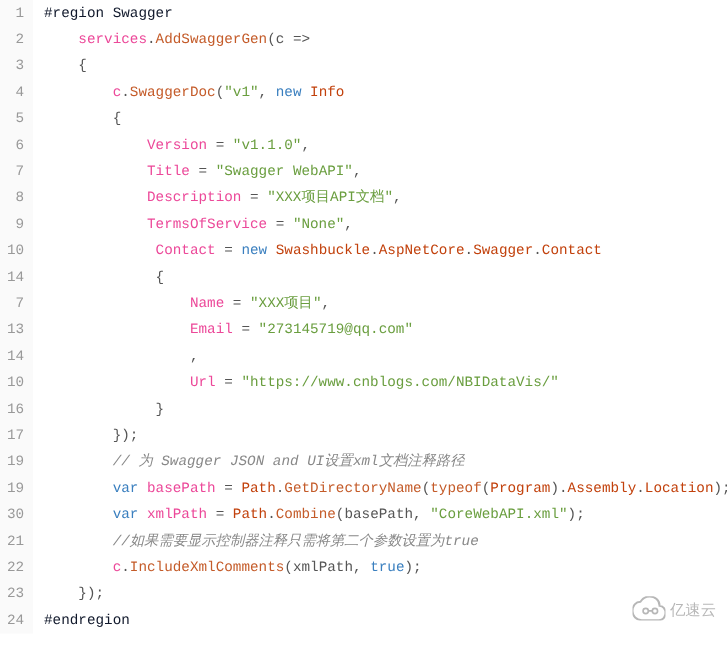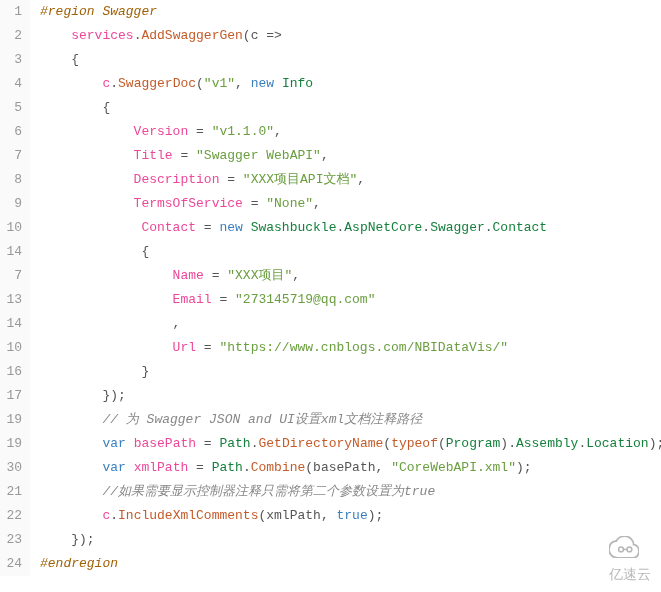--- a/index.html
+++ b/index.html
@@ -30,37 +30,37 @@
       flex-shrink: 0;
       background: #fafafa;
     }
     .code {
       padding-left: 10px;
       white-space: pre;
     }
     .line {
       height: 24px;
     }
-    .tk-preproc { color: #a16207; font-style: italic; }
+    .tk-preproc { color: #0f172a; }
     .tk-ident { color: #ec4899; text-align: right; }
     .tk-punc { color: #555; }
     .tk-method { color: #c45b29; }
     .tk-string { color: #6a9e3f; }
     .tk-keyword { color: #3a7fbf; }
-    .tk-type { color: #15803d; margin-top: 20px; }
+    .tk-type { color: #c2410c; margin-top: 20px; }
     .tk-comment { color: #888; font-style: italic; }
     .tk-typeof { color: #c45b29; }
     .watermark {
       position: absolute;
       right: 10px;
-      bottom: 8px;
+      bottom: 24px;
       display: flex;
+      align-items: center;
       gap: 4px;
       opacity: 0.6;
-      flex-direction: column;
     }
     .watermark svg {
       width: 30px;
       height: 22px;
     }
     .watermark-text {
       font-family: sans-serif;
       font-size: 14px;
       color: #888;
       font-weight: 500;

